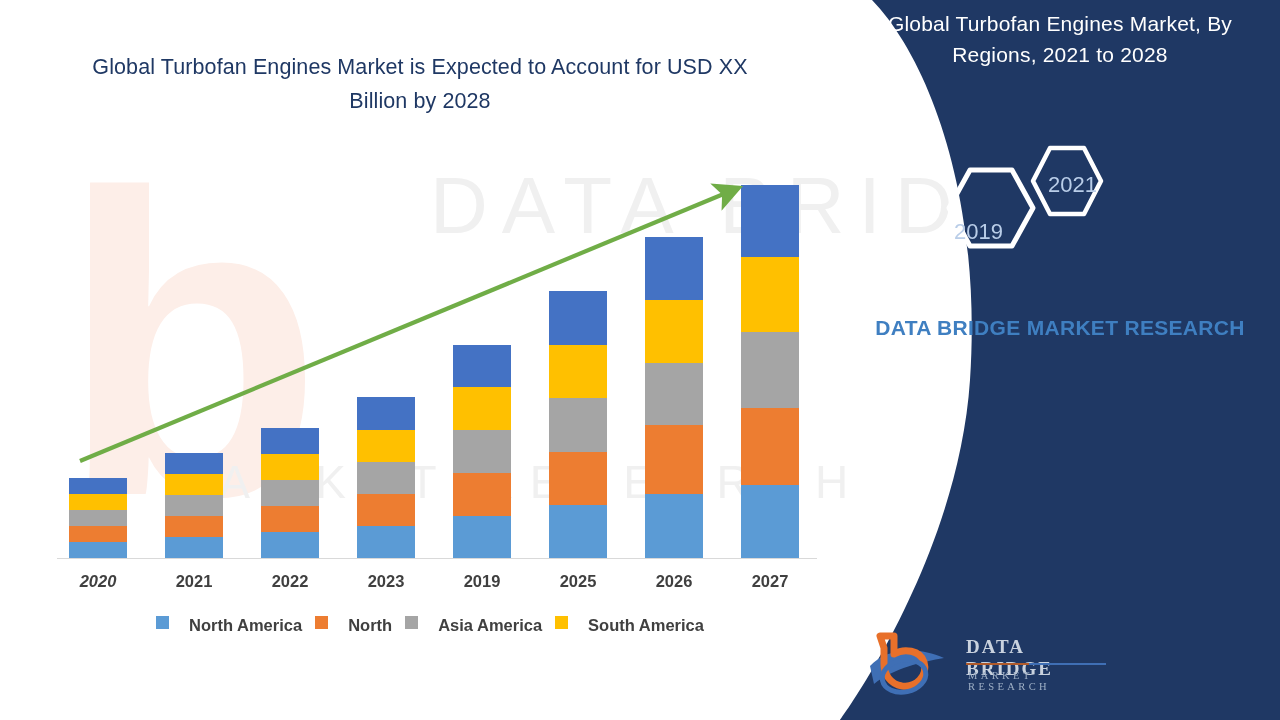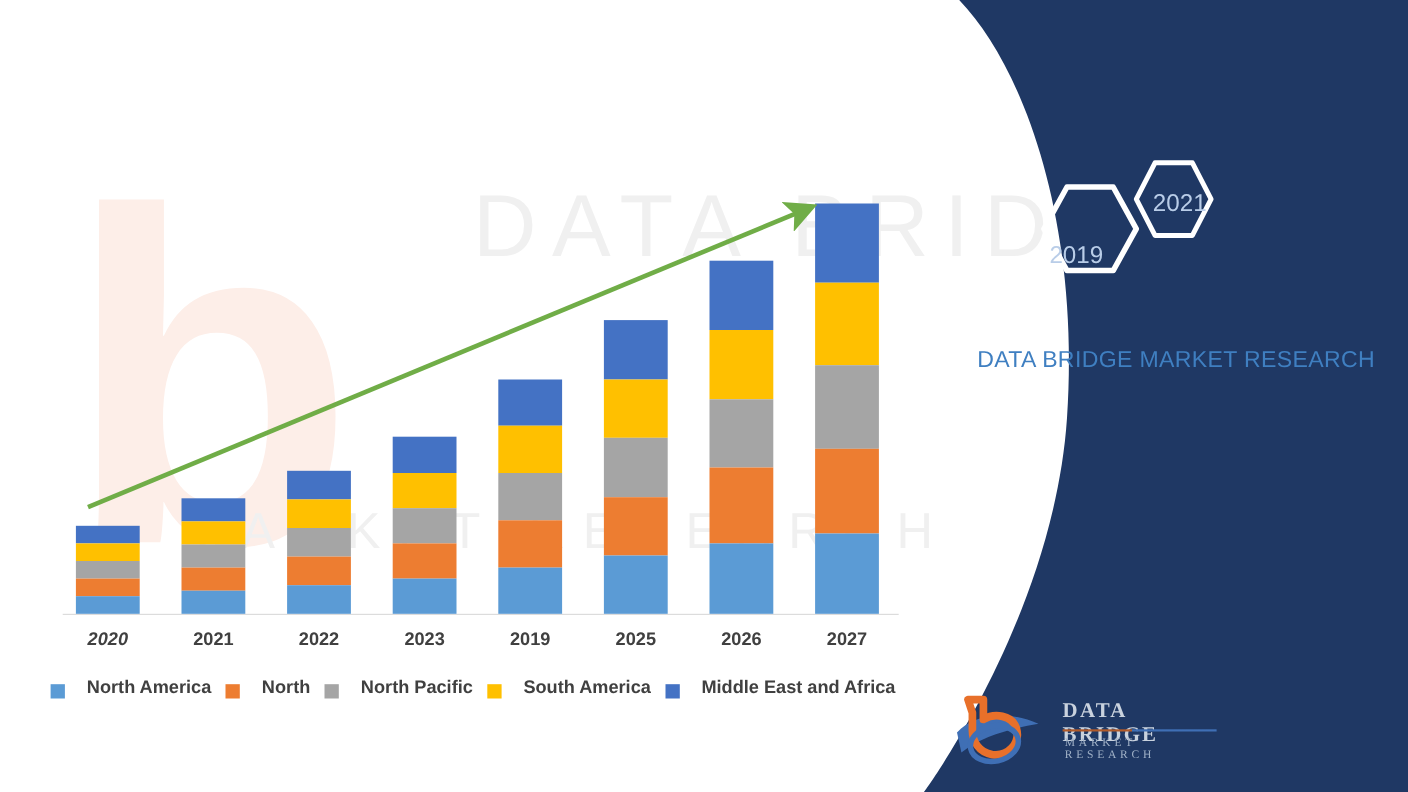--- a/index.html
+++ b/index.html
@@ -57,25 +57,26 @@
     white-space: nowrap;
   }
   .hex-label.big  { left: 14px; top: 79px; font-size: 22px; }
   .hex-label.small{ left: 108px; top: 32px; font-size: 22px; }
 
   .brand-text {
     position: absolute;
     top: 312px;
     left: 30px;
     width: 380px;
-    text-align: right;
+    text-align: center;
     color: #3f7fc1;
     font-size: 21px;
     line-height: 32px;
     letter-spacing: .3px;
+    font-weight: bold;
   }
 
   .logo-block {
     position: absolute;
     left: 20px;
     top: 628px;
     width: 230px;
     height: 74px;
   }
   .logo-text-main {
@@ -198,21 +199,21 @@
     left: 0;
     top: 616px;
     width: 860px;
     display: flex;
     justify-content: center;
     align-items: center;
     gap: 13px;
   }
   .legend-item {
     display: flex;
-    align-items: flex-end;
+    align-items: flex-start;
     gap: 20px;
   }
   .legend-swatch {
     width: 13px;
     height: 13px;
     display: block;
   }
   .legend-label {
     color: #404040;
     font-size: 16.5px;
@@ -235,20 +236,21 @@
 <div id="canvas">
 
   <div class="chart-area">
 
     <div class="watermark">
       <div class="wm-b">b</div>
       <div class="wm-line l1">DATA BRIDGE</div>
       <div class="wm-line l2">MARKET RESEARCH</div>
     </div>
 
+    <div class="chart-title">Global Turbofan Engines Market is Expected to Account for USD XX Billion by 2028</div>
 
     <div class="plot">
       <div class="axis-line"></div>
       <div id="bars">
           <div class="bar" style="left: 69px; top: 478px; height: 80px;">
             <div class="seg" style="height: 16px; background: rgb(68, 114, 196);"></div>
             <div class="seg" style="height: 16px; background: rgb(255, 192, 0);"></div>
             <div class="seg" style="height: 16px; background: rgb(165, 165, 165);"></div>
             <div class="seg" style="height: 16px; background: rgb(237, 125, 49);"></div>
             <div class="seg" style="height: 16px; background: rgb(91, 155, 213);"></div>
@@ -329,38 +331,35 @@
         <div class="legend-item">
           <span class="legend-swatch" style="background: rgb(91, 155, 213);"></span>
           <span class="legend-label">North America</span>
         </div>
         <div class="legend-item">
           <span class="legend-swatch" style="background: rgb(237, 125, 49);"></span>
           <span class="legend-label">North</span>
         </div>
         <div class="legend-item">
           <span class="legend-swatch" style="background: rgb(165, 165, 165);"></span>
-          <span class="legend-label">North Pacific</span>
+          <span class="legend-label">Asia America</span>
         </div>
         <div class="legend-item">
           <span class="legend-swatch" style="background: rgb(255, 192, 0);"></span>
           <span class="legend-label">South America</span>
-        </div>
-        <div class="legend-item">
-          <span class="legend-swatch" style="background: rgb(68, 114, 196);"></span>
-          <span class="legend-label">Middle East and Africa</span>
         </div>
       </div>
   </div>
 
   <div class="navy-panel">
     <svg class="navy-svg" width="440" height="720" viewBox="0 0 440 720">
       <path d="M 32 0 L 440 0 L 440 720 L 0 720 C 0 720 118 560 130 380 C 142 200 90 60 32 0 Z" fill="#1f3864"></path>
     </svg>
 
+    <div class="panel-title">Global Turbofan Engines Market, By Regions, 2021 to 2028</div>
 
     <div class="hex-wrap">
       <svg width="210" height="130" viewBox="0 0 210 130">
         <polygon points="44,12 78,12 95,45 78,78 44,78 27,45" fill="none" stroke="#ffffff" stroke-width="4.5" stroke-linejoin="round" transform="translate(66,-4) scale(1.0)"></polygon>
         <polygon points="30,30 72,30 93,68 72,106 30,106 9,68" fill="none" stroke="#ffffff" stroke-width="5" stroke-linejoin="round"></polygon>
       </svg>
       <div class="hex-label big">2019</div>
       <div class="hex-label small">2021</div>
     </div>
 

